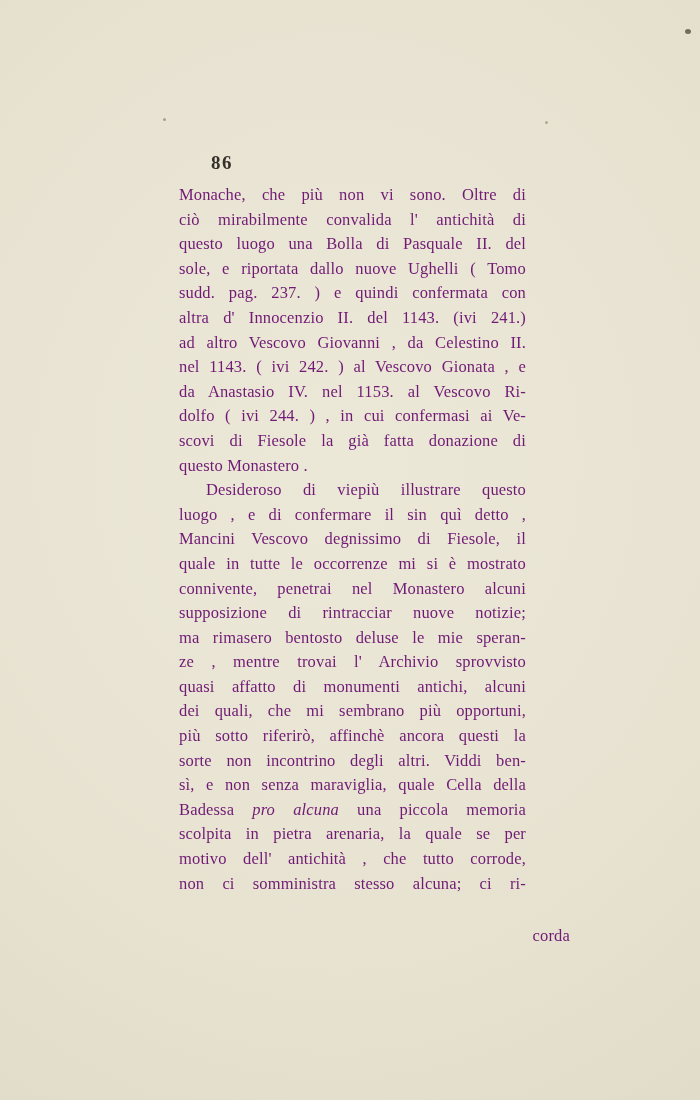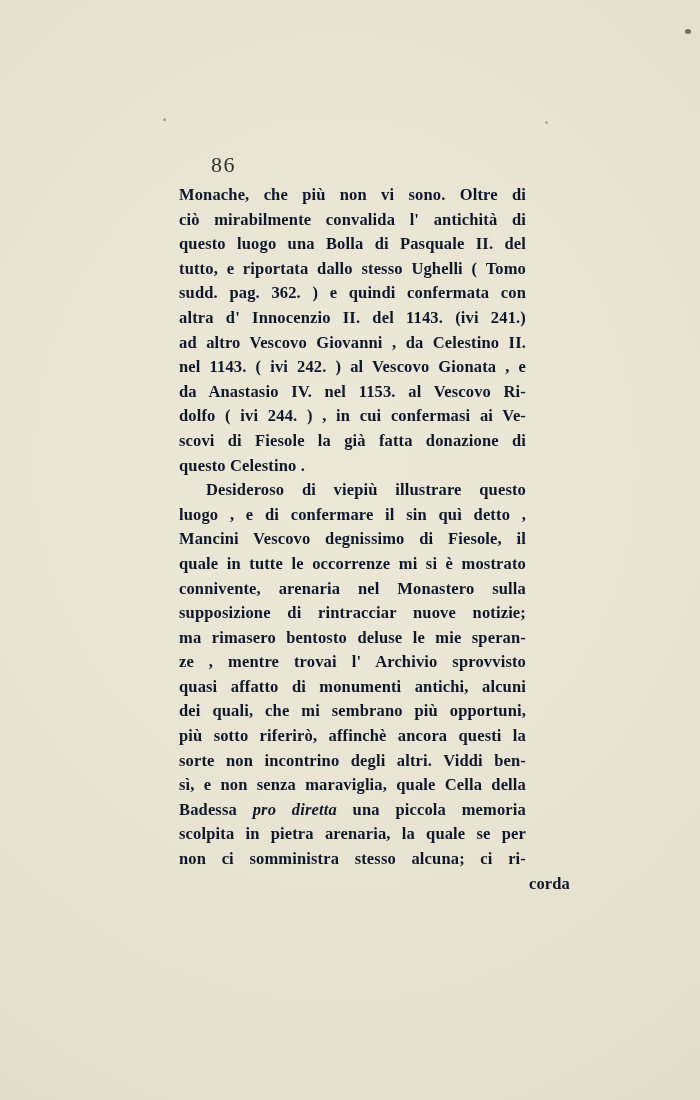--- a/index.html
+++ b/index.html
@@ -14,55 +14,56 @@
     font-family: "Liberation Serif", "DejaVu Serif", serif;
     color: #3a352b;
   }
 
   .scan { position: absolute; inset: 0; }
 
   .page-number {
     position: absolute;
     left: 211px;
     top: 152px;
-    font-size: 22px;
+    font-size: 19px;
     letter-spacing: 1.5px;
     color: #35312a;
+    font-weight: bold;
   }
 
   .text-block {
     position: absolute;
     left: 179px;
     top: 183px;
     width: 347px;
     font-size: 16.5px;
     line-height: 24.6px;
     letter-spacing: 0.15px;
-    color: #0f172a;
-    font-weight: bold;
+    color: #701a75;
   }
 
   .line {
     text-align: justify;
     text-align-last: justify;
     min-height: 24.6px;
   }
 
   
   .para1 .line:last-child { text-align-last: left; }
 
   
   .para2 .linegroup-1 .line:first-child { text-indent: 27px; }
 
   .italic-line em { font-style: italic; }
 
   .catchword {
     text-align: left;
     text-align-last: right;
     margin-right: -44px;
+    margin-top: 28px;
   }
 
   .speck {
     position: absolute;
     border-radius: 50%;
     background: #574f3f;
   }
   .speck-1 { left: 685px; top: 29px; width: 6px; height: 5px; opacity: .8; }
   .speck-2 { left: 163px; top: 118px; width: 3px; height: 3px; opacity: .45; }
   .speck-3 { left: 545px; top: 121px; width: 3px; height: 3px; opacity: .4; }
@@ -77,54 +78,55 @@
   <span class="speck speck-3"></span>
 
   <div class="page-number">86</div>
 
   <div class="text-block">
 
     <div class="para para1">
         <div class="line">Monache, che più non vi sono. Oltre di</div>
         <div class="line">ciò mirabilmente convalida l' antichità di</div>
         <div class="line">questo luogo una Bolla di Pasquale II. del</div>
-        <div class="line">tutto, e riportata dallo stesso Ughelli ( Tomo</div>
-        <div class="line">sudd. pag. 362. ) e quindi confermata con</div>
+        <div class="line">sole, e riportata dallo nuove Ughelli ( Tomo</div>
+        <div class="line">sudd. pag. 237. ) e quindi confermata con</div>
         <div class="line">altra d' Innocenzio II. del 1143. (ivi 241.)</div>
         <div class="line">ad altro Vescovo Giovanni , da Celestino II.</div>
         <div class="line">nel 1143. ( ivi 242. ) al Vescovo Gionata , e</div>
         <div class="line">da Anastasio IV. nel 1153. al Vescovo Ri-</div>
         <div class="line">dolfo ( ivi 244. ) , in cui confermasi ai Ve-</div>
         <div class="line">scovi di Fiesole la già fatta donazione di</div>
-        <div class="line">questo Celestino .</div>
+        <div class="line">questo Monastero .</div>
       </div>
 
     <div class="para para2">
       <div class="linegroup linegroup-1">
           <div class="line">Desideroso di viepiù illustrare questo</div>
           <div class="line">luogo , e di confermare il sin quì detto ,</div>
           <div class="line">Mancini Vescovo degnissimo di Fiesole, il</div>
           <div class="line">quale in tutte le occorrenze mi si è mostrato</div>
-          <div class="line">connivente, arenaria nel Monastero sulla</div>
+          <div class="line">connivente, penetrai nel Monastero alcuni</div>
           <div class="line">supposizione di rintracciar nuove notizie;</div>
           <div class="line">ma rimasero bentosto deluse le mie speran-</div>
           <div class="line">ze , mentre trovai l' Archivio sprovvisto</div>
           <div class="line">quasi affatto di monumenti antichi, alcuni</div>
           <div class="line">dei quali, che mi sembrano più opportuni,</div>
           <div class="line">più sotto riferirò, affinchè ancora questi la</div>
           <div class="line">sorte non incontrino degli altri. Viddi ben-</div>
           <div class="line">sì, e non senza maraviglia, quale Cella della</div>
         </div>
 
       <div class="line italic-line">
-        <span>Badessa </span><em>pro diretta</em><span> una piccola memoria</span>
+        <span>Badessa </span><em>pro alcuna</em><span> una piccola memoria</span>
       </div>
 
       <div class="linegroup linegroup-2">
           <div class="line">scolpita in pietra arenaria, la quale se per</div>
+          <div class="line">motivo dell' antichità , che tutto corrode,</div>
           <div class="line">non ci somministra stesso alcuna; ci ri-</div>
         </div>
     </div>
 
     <div class="line catchword">corda</div>
 
   </div>
 </div>
 
 </body></html>

